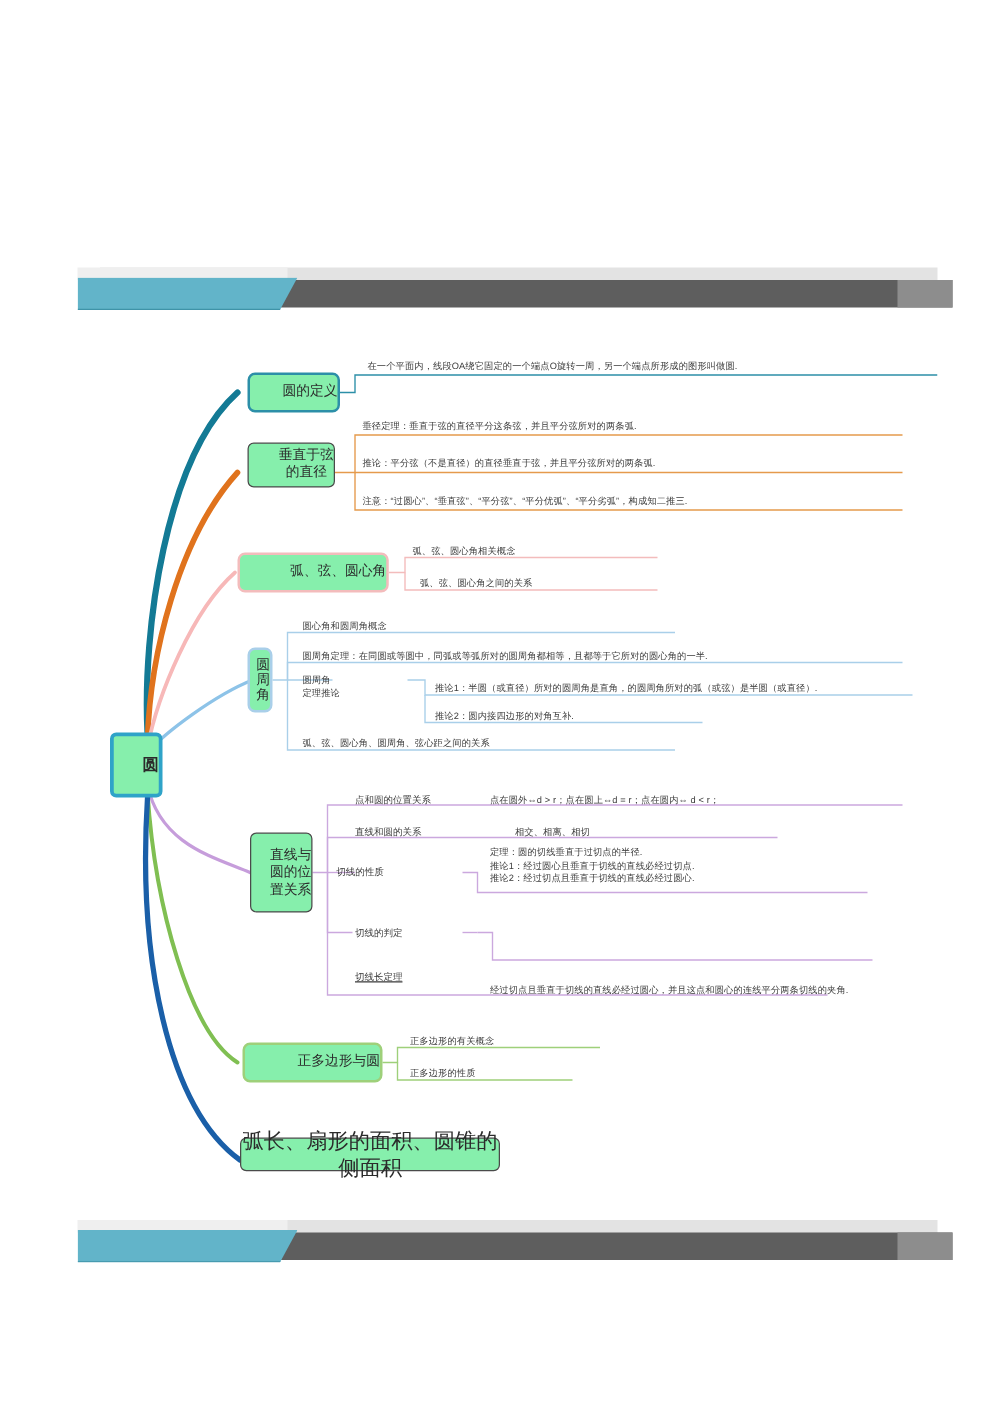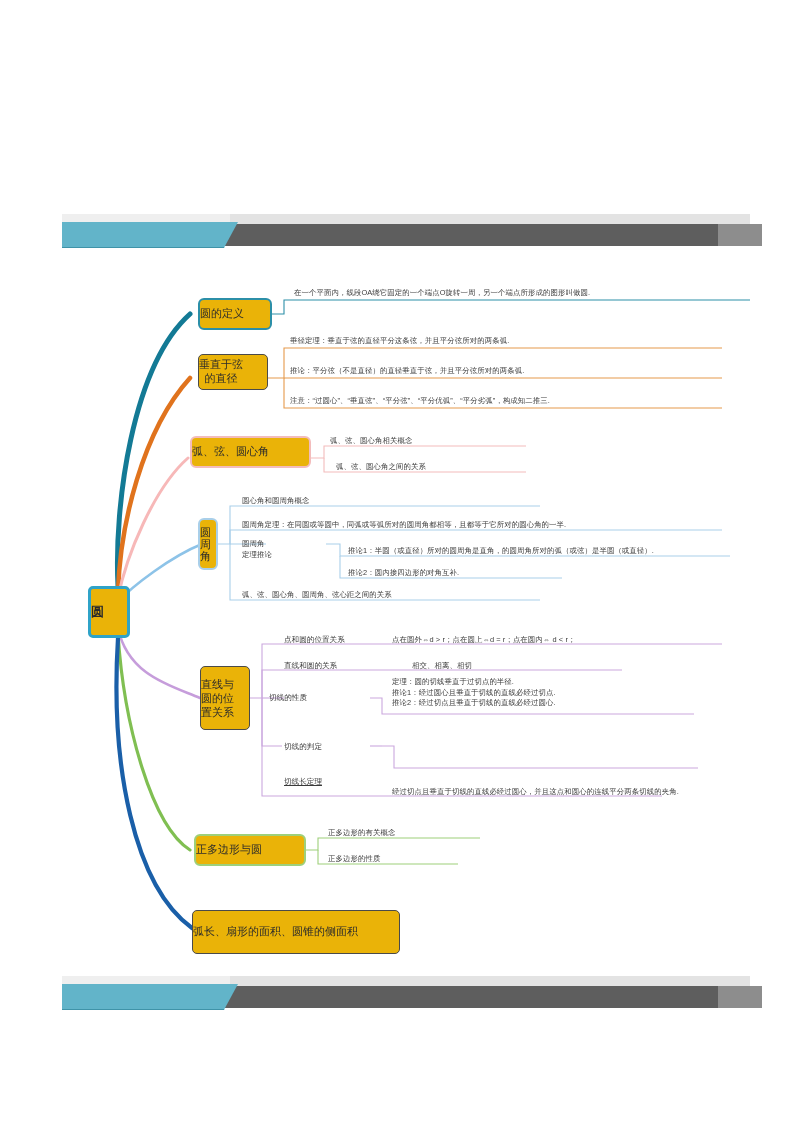--- a/index.html
+++ b/index.html
@@ -31,21 +31,21 @@
 
   
   #mindmap-card{
     position:absolute;left:62px;top:256px;width:688px;height:708px;background:#ffffff;
   }
   #mindmap-svg{position:absolute;left:0;top:0;width:688px;height:708px;}
 
   
   .node{
     position:absolute;box-sizing:border-box;display:flex;align-items:center;
-    justify-content:flex-start;text-align:center;color:#2b2b2b;background:#eab308;
+    justify-content:flex-end;text-align:center;color:#2b2b2b;background:#86efac;
     line-height:1.25;
   }
   .node.root{
     border:3px solid #2fa3c8;border-radius:5px;font-size:13px;font-weight:600;
   }
   .node.lvl1{border-width:2px;border-style:solid;border-radius:6px;font-size:11px;}
   .node.plain{border:1.5px solid #4a4a4a;border-radius:5px;}
   .leaf{
     position:absolute;font-size:7.4px;color:#3a3a3a;white-space:nowrap;
     line-height:1.45;letter-spacing:.1px;
@@ -133,21 +133,21 @@
     <div class="leaf" style="left:232px;top:32px;">在一个平面内，线段OA绕它固定的一个端点O旋转一周，另一个端点所形成的图形叫做圆.</div>
 
     <div class="node lvl1 plain" style="left:136px;top:98px;width:70px;height:36px;white-space:pre-line;">
       <span>垂直于弦
 的直径</span>
     </div>
     <div class="leaf" style="left:228px;top:80px;">垂径定理：垂直于弦的直径平分这条弦，并且平分弦所对的两条弧.</div>
     <div class="leaf" style="left:228px;top:110px;">推论：平分弦（不是直径）的直径垂直于弦，并且平分弦所对的两条弧.</div>
     <div class="leaf" style="left:228px;top:140px;">注意：“过圆心”、“垂直弦”、“平分弦”、“平分优弧”、“平分劣弧”，构成知二推三.</div>
 
-    <div class="node lvl1" style="left:128px;top:180px;width:121px;height:32px;border-color:#f3bcbc;">
+    <div class="node lvl1" style="left:128px;top:186px;width:121px;height:32px;border-color:#f3bcbc;">
       <span>弧、弦、圆心角</span>
     </div>
     <div class="leaf" style="left:268px;top:180px;">弧、弦、圆心角相关概念</div>
     <div class="leaf" style="left:274px;top:206px;">弧、弦、圆心角之间的关系</div>
 
     <div class="node lvl1" style="left:136px;top:262px;width:20px;height:52px;border-color:#a9cfe9;white-space:pre-line;line-height:1.1;">
       <span>圆
 周
 角</span>
     </div>
@@ -180,21 +180,21 @@
 
     <div class="leaf-label" style="left:222px;top:521px;text-decoration:underline;">切线长定理</div>
     <div class="leaf" style="left:330px;top:531px;">经过切点且垂直于切线的直线必经过圆心，并且这点和圆心的连线平分两条切线的夹角.</div>
 
     <div class="node lvl1" style="left:132px;top:578px;width:112px;height:32px;border-color:#9ed07a;">
       <span>正多边形与圆</span>
     </div>
     <div class="leaf" style="left:266px;top:572px;">正多边形的有关概念</div>
     <div class="leaf" style="left:266px;top:598px;">正多边形的性质</div>
 
-    <div class="node lvl1 plain" style="left:130px;top:654px;width:208px;height:44px;font-size:11px;">
+    <div class="node lvl1 plain" style="left:130px;top:654px;width:208px;height:27px;font-size:17px;">
       <span>弧长、扇形的面积、圆锥的侧面积</span>
     </div>
 
   </div>
 
   <div class="banner" id="banner-bottom">
     <div class="bg-light"></div>
     <div class="bg-dark"></div>
     <div class="bg-dark2"></div>
     <div class="teal-shadow"></div>

